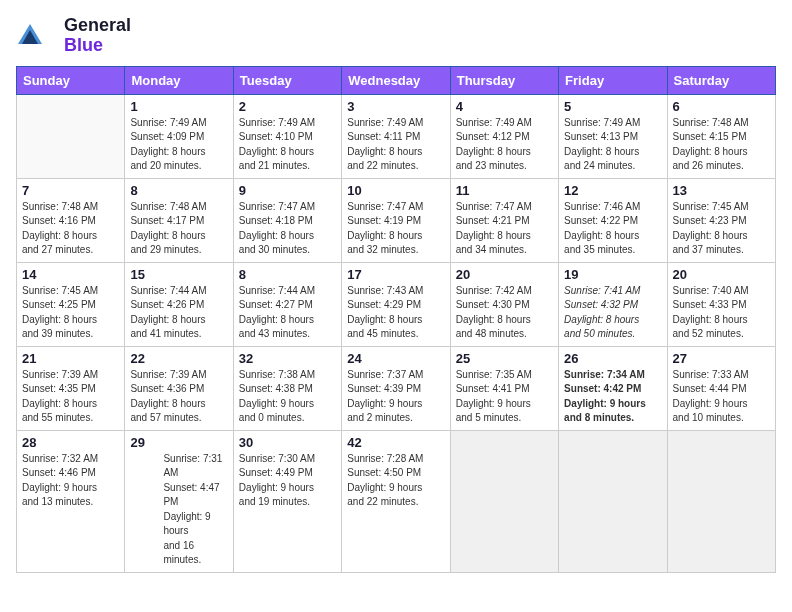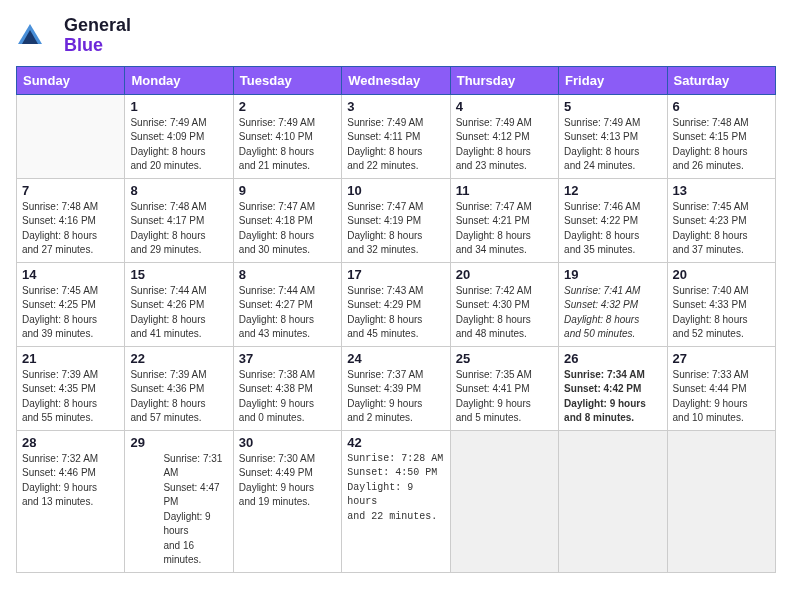--- a/index.html
+++ b/index.html
@@ -278,21 +278,21 @@
 and 55 minutes.</div>
         </td>
         <td>
           <span class="day-number">22</span>
           <div class="day-info" style="white-space: pre-line;">Sunrise: 7:39 AM
 Sunset: 4:36 PM
 Daylight: 8 hours
 and 57 minutes.</div>
         </td>
         <td>
-          <span class="day-number">37</span>
+          <span class="day-number">32</span>
           <div class="day-info" style="white-space: pre-line;">Sunrise: 7:38 AM
 Sunset: 4:38 PM
 Daylight: 9 hours
 and 0 minutes.</div>
         </td>
         <td>
           <span class="day-number">24</span>
           <div class="day-info" style="white-space: pre-line;">Sunrise: 7:37 AM
 Sunset: 4:39 PM
 Daylight: 9 hours
@@ -337,21 +337,21 @@
         </td>
         <td>
           <span class="day-number">30</span>
           <div class="day-info" style="white-space: pre-line;">Sunrise: 7:30 AM
 Sunset: 4:49 PM
 Daylight: 9 hours
 and 19 minutes.</div>
         </td>
         <td>
           <span class="day-number">42</span>
-          <div class="day-info" style="white-space: pre-line; font-family: Liberation Mono, monospace;">Sunrise: 7:28 AM
+          <div class="day-info" style="white-space: pre-line;">Sunrise: 7:28 AM
 Sunset: 4:50 PM
 Daylight: 9 hours
 and 22 minutes.</div>
         </td>
         <td class="shaded"></td>
         <td class="shaded"></td>
         <td class="shaded"></td>
       </tr>
     </tbody>
 </table>

